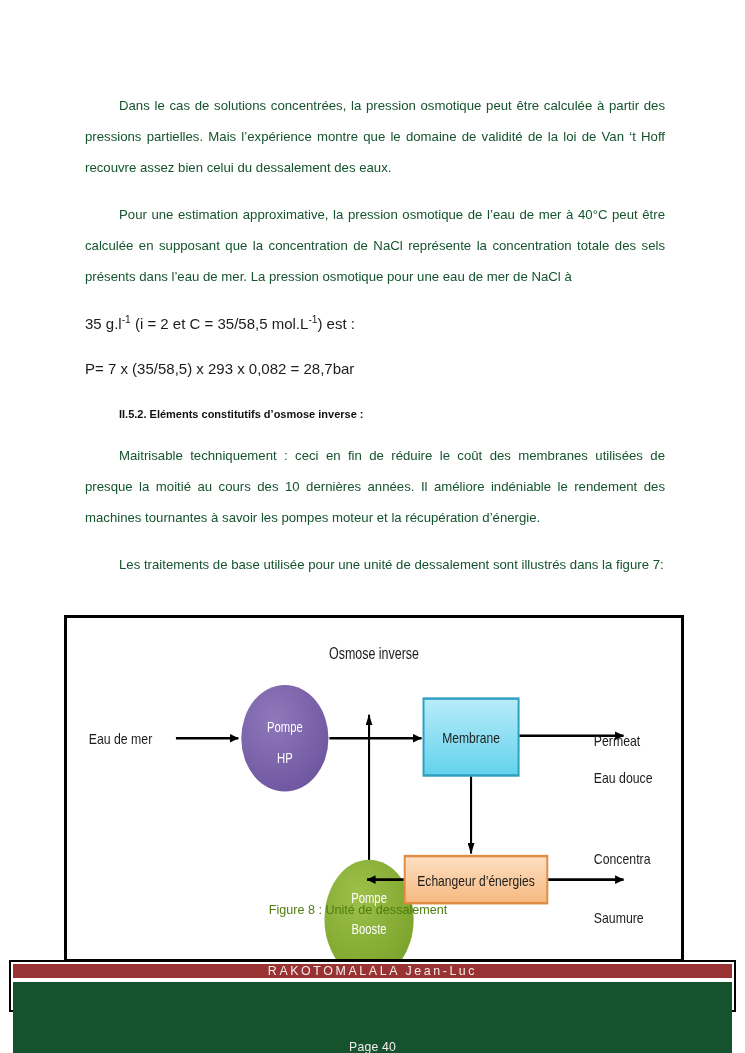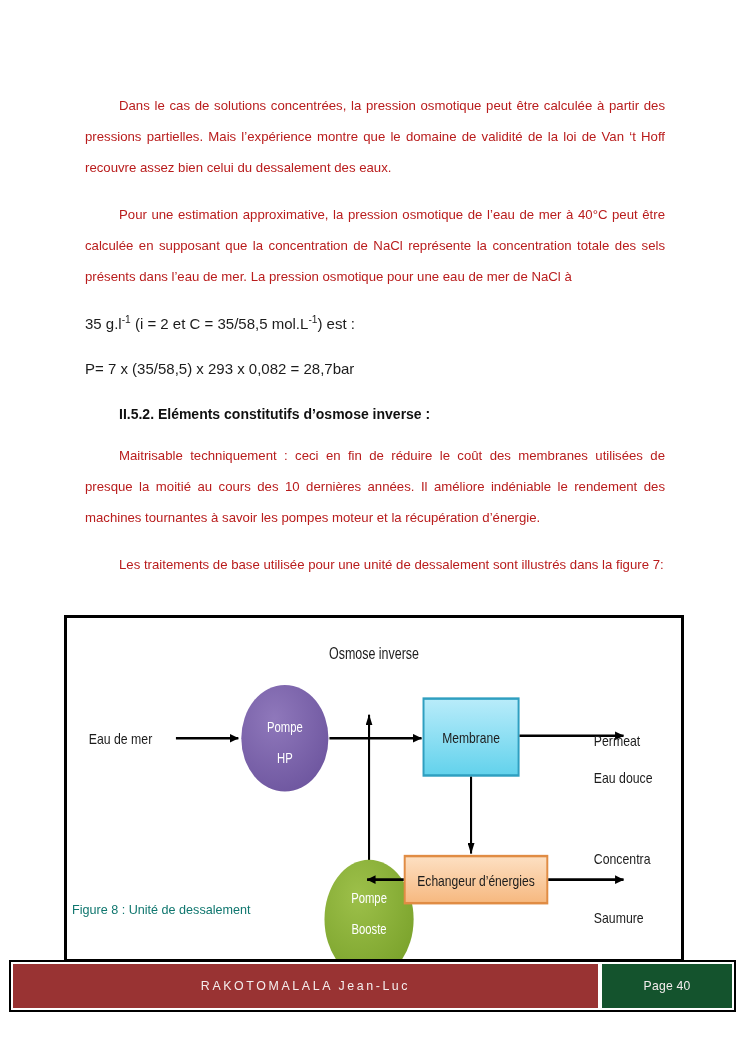--- a/index.html
+++ b/index.html
@@ -29,42 +29,42 @@
     left: 85px;
     top: 90px;
     width: 580px;
   }
   p.para {
     margin: 0 0 16px 0;
     font-size: 13.2px;
     line-height: 31px;
     text-align: justify;
     text-indent: 34px;
-    color: #b91c1c;
+    color: #14532d;
   }
   p.para.last {
     margin-bottom: 0;
   }
   p.formula {
     margin: 0 0 14px 0;
     font-size: 15px;
     line-height: 31px;
     text-align: left;
     text-indent: 0;
     color: #1c1c1c;
   }
   sup {
     font-size: 0.68em;
     vertical-align: super;
     line-height: 0;
   }
   h2.heading {
     margin: 16px 0 12px 0;
     padding-left: 34px;
-    font-size: 14px;
+    font-size: 11px;
     font-weight: bold;
     line-height: 28px;
     color: #111111;
   }
 
   
   .figure-frame {
     position: absolute;
     left: 64px;
     top: 615px;
@@ -77,25 +77,26 @@
   .diagram-svg {
     position: absolute;
     left: 0;
     top: 0;
     width: 100%;
     height: 100%;
     display: block;
   }
   .fig-caption {
     position: absolute;
-    left: 72px;
+    left: 48px;
     top: 903px;
     width: 620px;
+    text-align: center;
     font-size: 12.6px;
-    color: #0f766e;
+    color: #4d7c0f;
   }
 
   
   .dg-title { font-family: "Liberation Sans", sans-serif; font-size: 12.6px; fill: #1c1c1c; }
   .dg-label { font-family: "Liberation Sans", sans-serif; font-size: 12.4px; fill: #1c1c1c; }
   .dg-node-dark { font-family: "Liberation Sans", sans-serif; font-size: 11.4px; fill: #ffffff; }
   .dg-node-light { font-family: "Liberation Sans", sans-serif; font-size: 12.2px; fill: #1c1c1c; }
 
   
   .footer {
@@ -103,20 +104,21 @@
     left: 9px;
     top: 960px;
     width: 727px;
     height: 52px;
     border: 2px solid #000000;
     box-sizing: border-box;
     background: #ffffff;
     display: flex;
     align-items: stretch;
     padding: 2px;
+    flex-direction: column;
   }
   .footer-main {
     flex: 1 1 auto;
     background: #993333;
     display: flex;
     align-items: center;
     justify-content: center;
     color: #f4eded;
     font-size: 12.4px;
     letter-spacing: 2.6px;

